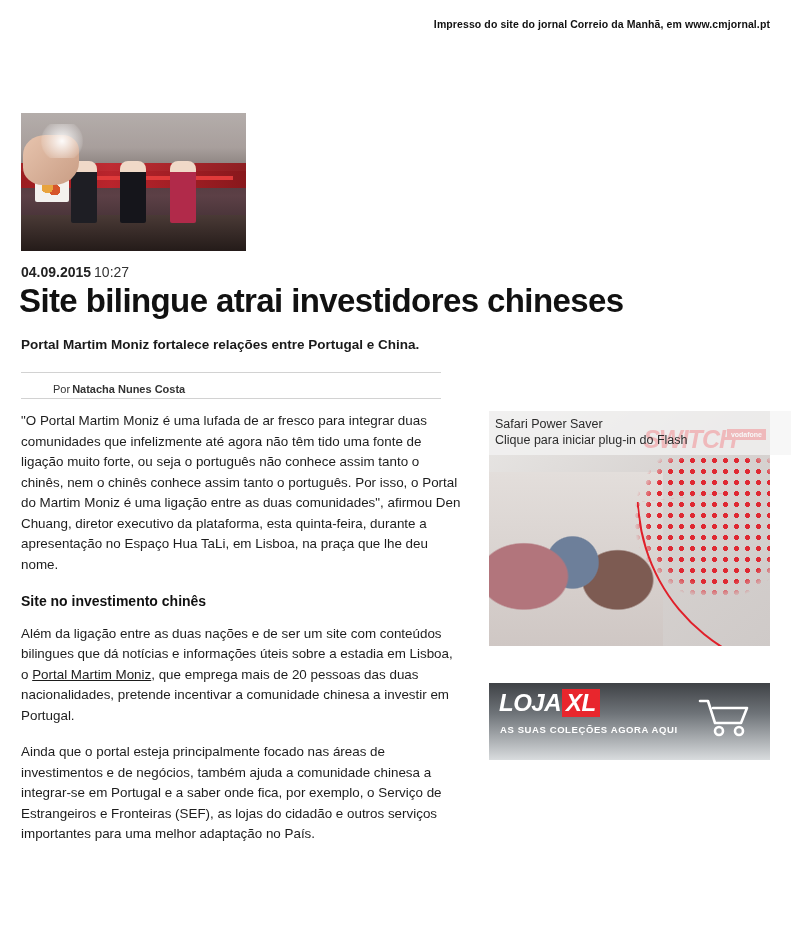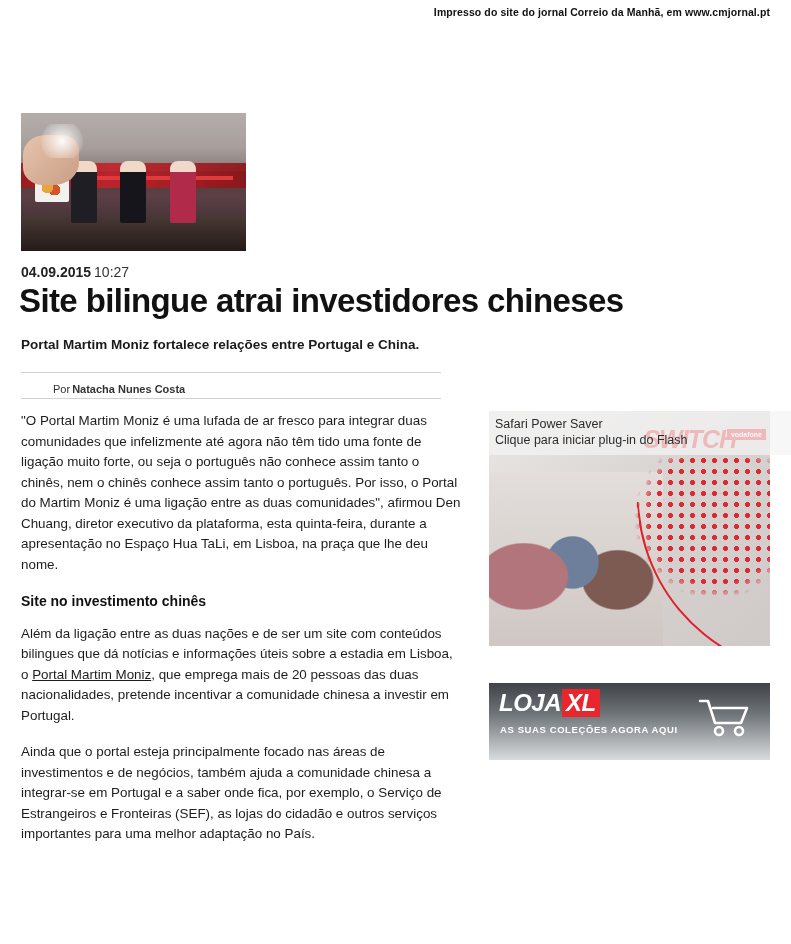--- a/index.html
+++ b/index.html
@@ -17,21 +17,21 @@
   }
   .page {
     position: relative;
     width: 791px;
     height: 944px;
     box-sizing: border-box;
   }
   
   .print-header {
     position: absolute;
-    top: 6px;
+    top: 18px;
     right: 21px;
     font-size: 10.5px;
     font-weight: bold;
     color: #111;
     letter-spacing: 0.1px;
     padding-left: 8px;
   }
   
   .lead-photo {
     position: absolute;

